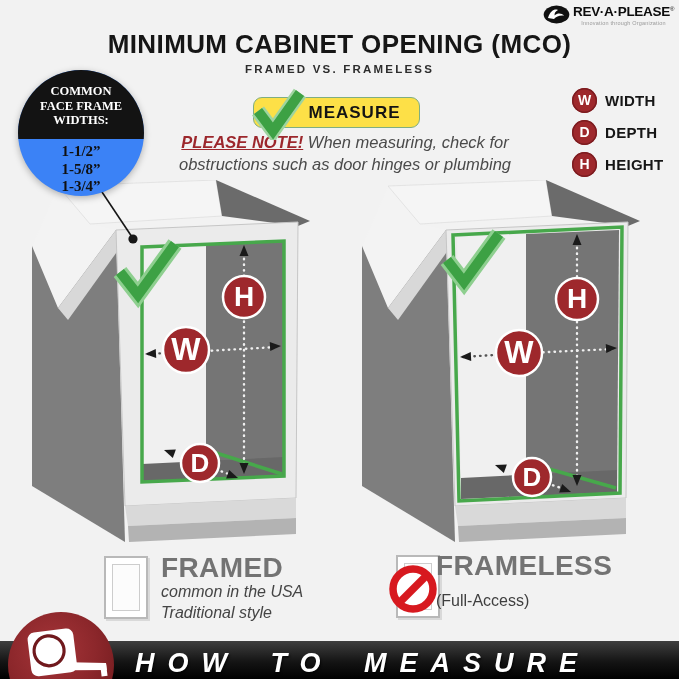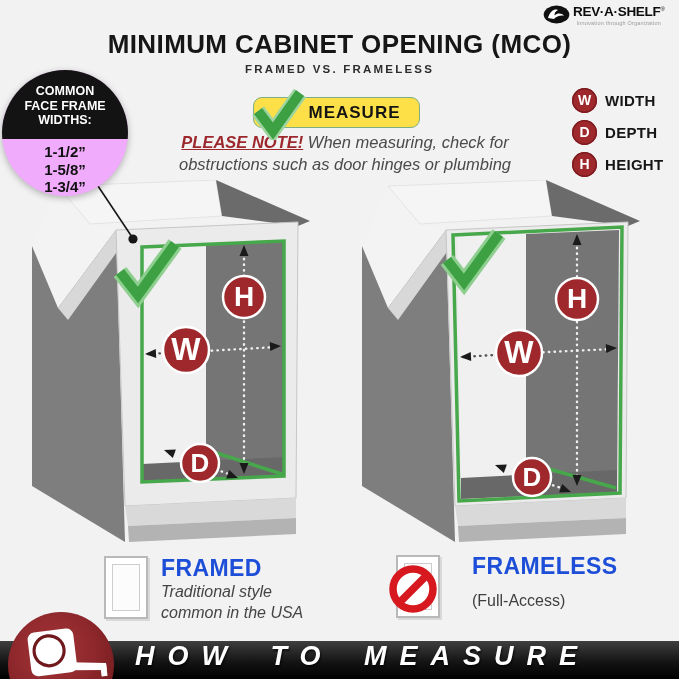--- a/index.html
+++ b/index.html
@@ -14,22 +14,22 @@
   .subtitle{top:63px;left:0;right:0;text-align:center;font-size:11.5px;font-weight:700;letter-spacing:2.2px;color:#2d2d2d;}
 
   
   .logo{top:5px;left:543px;width:134px;display:flex;align-items:flex-start;gap:3px;}
   .logo-txt{display:flex;flex-direction:column;line-height:1;}
   .logo-name{font-size:13.5px;font-weight:700;letter-spacing:-.3px;color:#0c0c0c;white-space:nowrap;}
   .logo-reg{font-size:6px;vertical-align:super;font-weight:400;}
   .logo-tag{font-size:5.5px;color:#9a9a9a;margin-top:2px;letter-spacing:.2px;text-align:center;}
 
   
-  .bubble{top:70px;left:2px;width:126px;height:126px;border-radius:50%;background:#f0abfc;
-    box-shadow:0 2px 7px rgba(0,0,0,.28);overflow:hidden;z-index:3;}
+  .bubble{top:70px;left:18px;width:126px;height:126px;border-radius:50%;background:#3b82f6;
+    box-shadow:0 2px 7px rgba(0,0,0,.28);overflow:hidden;z-index:3;font-family:Liberation Serif, serif;}
   .bubble-top{height:55%;background:#131313;color:#fff;text-align:center;font-weight:700;
     font-size:12.5px;line-height:14.5px;padding-top:14px;box-sizing:border-box;}
   .bubble-bottom{text-align:center;font-weight:700;font-size:15px;line-height:17.5px;color:#101010;padding-top:4px;}
 
   
   .measure-btn{top:97px;left:253px;width:167px;height:31px;background:#fde047;border:1.5px solid #7fae82;
     border-radius:9px;display:flex;align-items:center;justify-content:center;padding-left:36px;
     box-sizing:border-box;font-size:17px;font-weight:700;letter-spacing:1px;color:#141414;z-index:2;}
   .measure-check{top:84px;left:247px;z-index:3;}
 
@@ -50,49 +50,49 @@
   .cab-right{top:180px;left:358px;}
 
   
   .frame-icon{width:44px;height:63px;background:#fff;border:2px solid #b9b9b9;box-shadow:2px 2px 0 #d9d9d9;box-sizing:border-box;}
   .frame-icon-inner{position:absolute;inset:6px;border:1.5px solid #cdcdcd;background:#fcfcfc;}
   .framed-icon{top:556px;left:104px;}
   .frameless-icon{top:555px;left:396px;}
   .no-symbol{top:562px;left:386px;z-index:2;}
   .type-text{display:flex;flex-direction:column;}
   .framed-text{top:555px;left:161px;}
-  .frameless-text{top:553px;left:472px;}
-  .type-title{font-size:23px;font-weight:700;letter-spacing:.4px;color:#1d4ed8;line-height:26px;}
+  .frameless-text{top:553px;left:436px;}
+  .type-title{font-size:28px;font-weight:700;letter-spacing:.4px;color:#737373;line-height:26px;}
   .type-sub{font-size:16px;color:#3f3f3f;line-height:21px;margin-top:11px;}
   .type-desc{font-size:16px;font-style:italic;color:#454545;line-height:21px;}
 
   
   .banner{top:641px;left:0;width:679px;height:38px;background:linear-gradient(180deg,#3f3f3f 0%,#141414 55%,#000 100%);
-    display:flex;align-items:flex-start;justify-content:center;padding-left:46px;box-sizing:border-box;z-index:4;}
+    display:flex;align-items:flex-end;justify-content:center;padding-left:46px;box-sizing:border-box;z-index:4;}
   .banner-label{color:#fff;font-size:27px;font-weight:800;font-style:italic;letter-spacing:13px;word-spacing:10px;
     white-space:nowrap;text-shadow:1px 2px 2px rgba(0,0,0,.65);}
 
   
   .tape{top:612px;left:8px;width:106px;height:106px;border-radius:50%;z-index:6;
     background:radial-gradient(circle at 42% 36%,#a63539 0%,#8c272b 48%,#671619 100%);}
 </style>
 </head>
 <body>
 
 <div class="poster">
 
   <div class="abs logo">
     <span>
       <svg width="27" height="19" viewBox="0 0 27 19">
         <ellipse cx="13.5" cy="9.5" rx="12.8" ry="9" fill="#101010"></ellipse>
         <path d="M5,13 C7.5,5 12,3.6 15,5 C12.2,6.6 11.2,8.6 11.7,10.4 C14.6,7.4 18.6,8 21.2,10.6 C16.4,10.1 13.2,11.6 11,14 Z" fill="#ffffff"></path>
       </svg>
     </span>
     <span class="logo-txt">
-      <span class="logo-name"><span>REV·A·SHELF</span><span class="logo-reg">®</span></span>
+      <span class="logo-name"><span>REV·A·PLEASE</span><span class="logo-reg">®</span></span>
       <span class="logo-tag">Innovation through Organization</span>
     </span>
   </div>
 
   <div class="abs title">MINIMUM CABINET OPENING (MCO)</div>
   <div class="abs subtitle">FRAMED VS. FRAMELESS</div>
 
   <div class="abs bubble">
     <div class="bubble-top">
       <div>COMMON</div>
@@ -224,22 +224,22 @@
         <path d="M89,80 L106,102 L141,54" stroke="#8ecf8f" stroke-width="16" fill="none"></path>
         <path d="M89,80 L106,102 L141,54" stroke="#3da144" stroke-width="10" fill="none"></path>
       </g>
       </svg></div>
 
   <div class="abs frame-icon framed-icon">
       <div class="frame-icon-inner"></div>
     </div>
   <div class="abs type-text framed-text">
     <div class="type-title">FRAMED</div>
+    <div class="type-desc">common in the USA</div>
     <div class="type-desc">Traditional style</div>
-    <div class="type-desc">common in the USA</div>
   </div>
 
   <div class="abs frame-icon frameless-icon">
       <div class="frame-icon-inner"></div>
     </div>
   <div class="abs no-symbol">
     <svg width="54" height="54" viewBox="0 0 54 54">
       <circle cx="27" cy="27" r="20" fill="#ffffff" stroke="#d7191f" stroke-width="7.5"></circle>
       <line x1="13.5" y1="40.5" x2="40.5" y2="13.5" stroke="#d7191f" stroke-width="7.5"></line>
     </svg>

